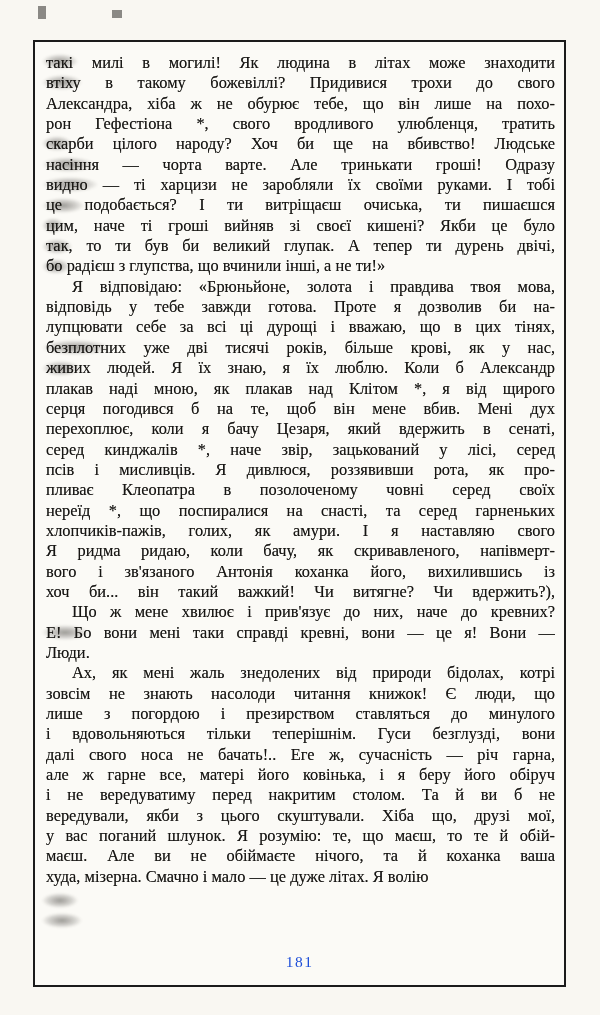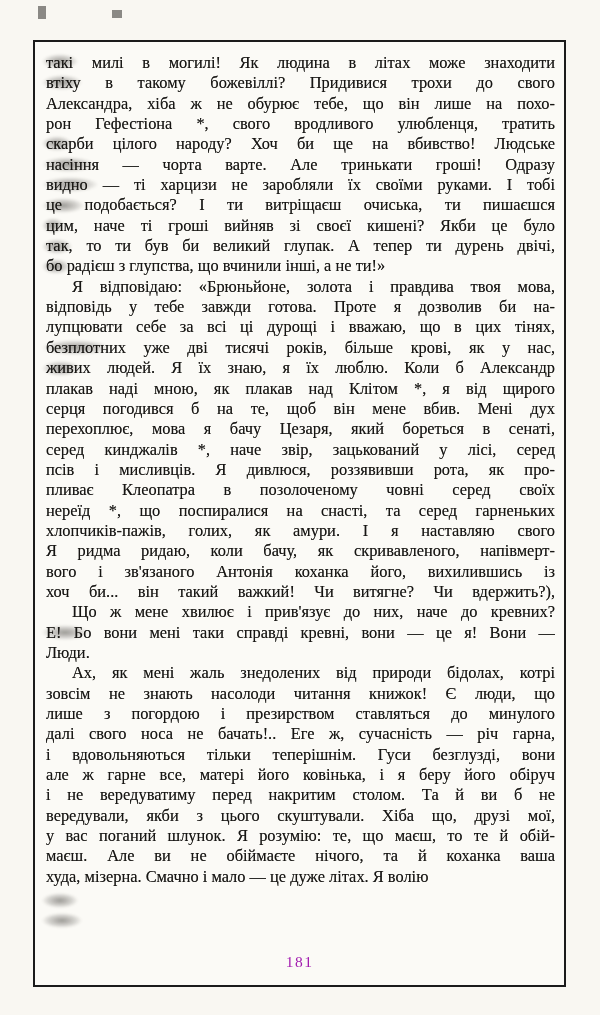--- a/index.html
+++ b/index.html
@@ -47,21 +47,21 @@
     text-indent: 26px;
   }
   .page-number {
     position: absolute;
     bottom: 14px;
     left: 0;
     right: 0;
     text-align: center;
     font-size: 15.5px;
     letter-spacing: 1.5px;
-    color: #a21caf;
+    color: #1d4ed8;
   }
   .smudge {
     position: absolute;
     background: radial-gradient(ellipse at center, rgba(25,22,18,0.42) 0%, rgba(25,22,18,0.18) 45%, rgba(25,22,18,0) 72%);
     filter: blur(1px);
     pointer-events: none;
   }
   .topmark {
     position: absolute;
     background: rgba(30,28,24,0.5);
@@ -90,37 +90,37 @@
         <div class="line">цим, наче ті гроші вийняв зі своєї кишені? Якби це було</div>
         <div class="line">так, то ти був би великий глупак. А тепер ти дурень двічі,</div>
         <div class="line lastline">бо радієш з глупства, що вчинили інші, а не ти!»</div>
         <div class="line indent">Я відповідаю: «Брюньйоне, золота і правдива твоя мова,</div>
         <div class="line">відповідь у тебе завжди готова. Проте я дозволив би на-</div>
         <div class="line">лупцювати себе за всі ці дурощі і вважаю, що в цих тінях,</div>
         <div class="line">безплотних уже дві тисячі років, більше крові, як у нас,</div>
         <div class="line">живих людей. Я їх знаю, я їх люблю. Коли б Александр</div>
         <div class="line">плакав наді мною, як плакав над Клітом *, я від щирого</div>
         <div class="line">серця погодився б на те, щоб він мене вбив. Мені дух</div>
-        <div class="line">перехоплює, мова я бачу Цезаря, який бореться в сенаті,</div>
+        <div class="line">перехоплює, коли я бачу Цезаря, який вдержить в сенаті,</div>
         <div class="line">серед кинджалів *, наче звір, зацькований у лісі, серед</div>
         <div class="line">псів і мисливців. Я дивлюся, роззявивши рота, як про-</div>
         <div class="line">пливає Клеопатра в позолоченому човні серед своїх</div>
         <div class="line">нереїд *, що поспиралися на снасті, та серед гарненьких</div>
         <div class="line">хлопчиків-пажів, голих, як амури. І я наставляю свого</div>
         <div class="line">Я ридма ридаю, коли бачу, як скривавленого, напівмерт-</div>
         <div class="line">вого і зв'язаного Антонія коханка його, вихилившись із</div>
         <div class="line">хоч би... він такий важкий! Чи витягне? Чи вдержить?),</div>
         <div class="line indent">Що ж мене хвилює і прив'язує до них, наче до кревних?</div>
         <div class="line">Е! Бо вони мені таки справді кревні, вони — це я! Вони —</div>
         <div class="line lastline">Люди.</div>
         <div class="line indent">Ах, як мені жаль знедолених від природи бідолах, котрі</div>
         <div class="line">зовсім не знають насолоди читання книжок! Є люди, що</div>
         <div class="line">лише з погордою і презирством ставляться до минулого</div>
+        <div class="line">і вдовольняються тільки теперішнім. Гуси безглузді, вони</div>
         <div class="line">далі свого носа не бачать!.. Еге ж, сучасність — річ гарна,</div>
-        <div class="line">і вдовольняються тільки теперішнім. Гуси безглузді, вони</div>
         <div class="line">але ж гарне все, матері його ковінька, і я беру його обіруч</div>
         <div class="line">і не вередуватиму перед накритим столом. Та й ви б не</div>
         <div class="line">вередували, якби з цього скуштували. Хіба що, друзі мої,</div>
         <div class="line">у вас поганий шлунок. Я розумію: те, що маєш, то те й обій-</div>
         <div class="line">маєш. Але ви не обіймаєте нічого, та й коханка ваша</div>
         <div class="line lastline">худа, мізерна. Смачно і мало — це дуже літах. Я волію</div>
       </div>
     <div class="page-number">181</div>
   </div>
 

